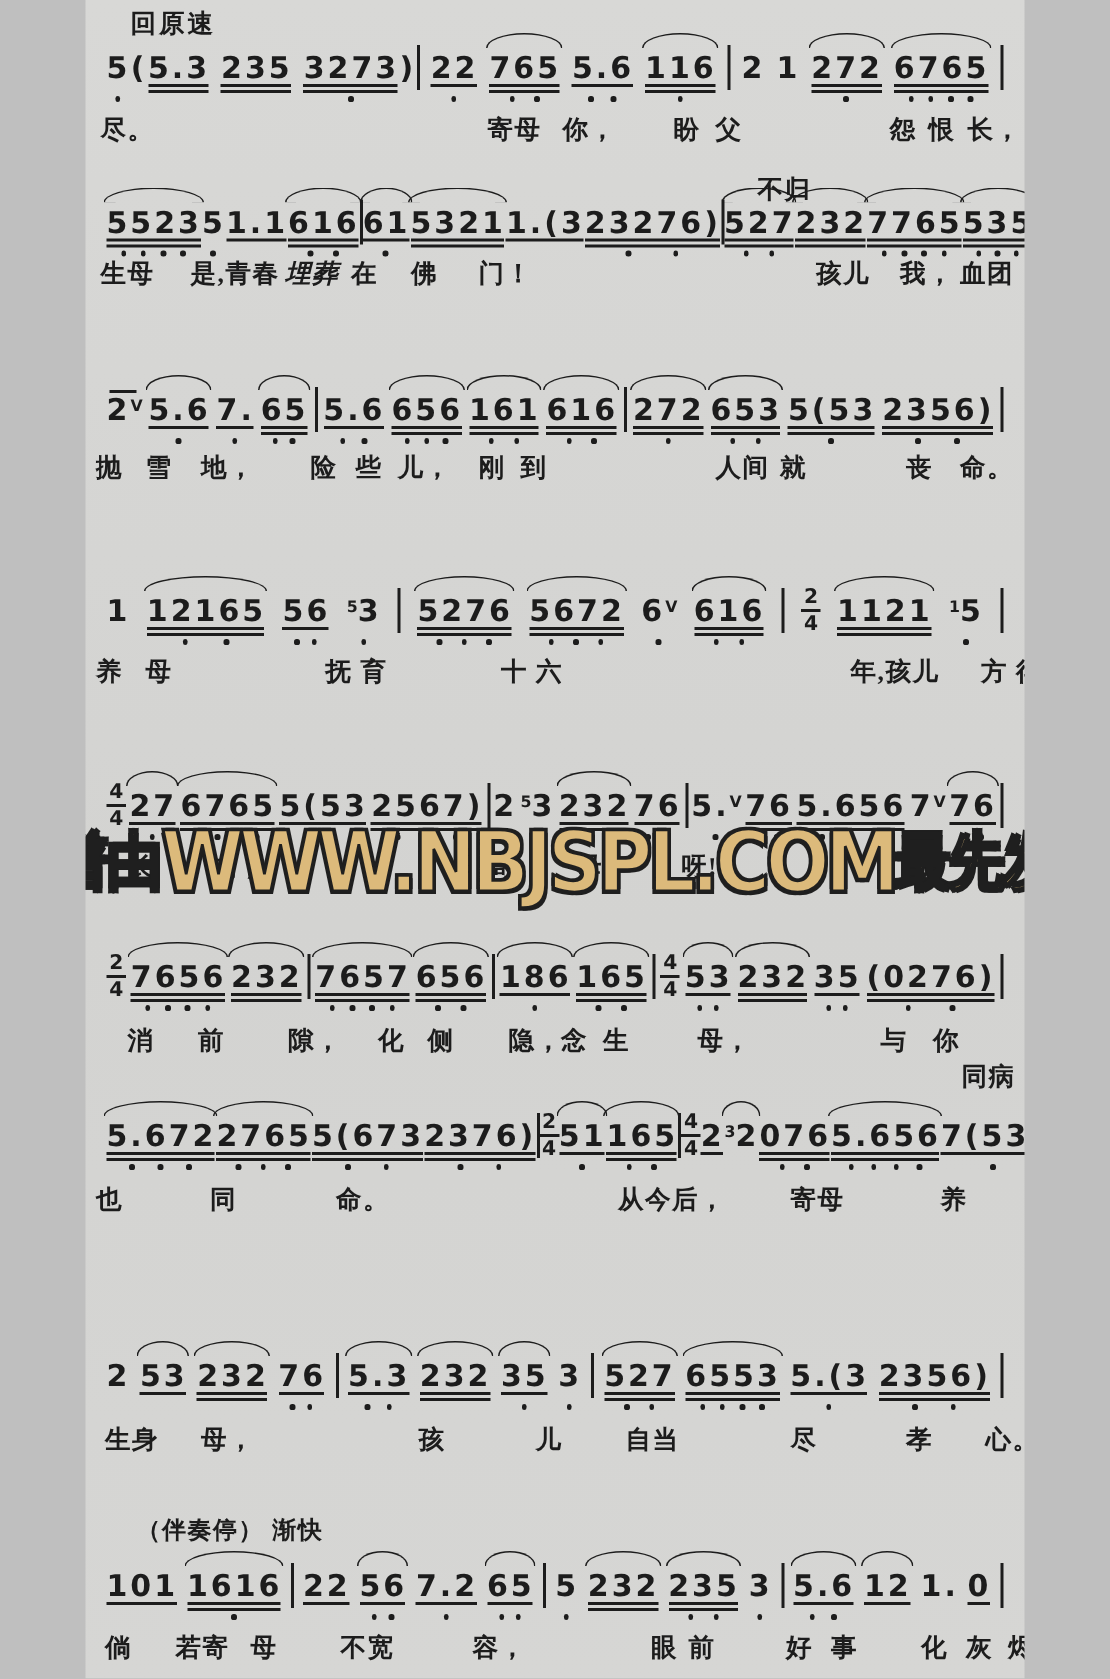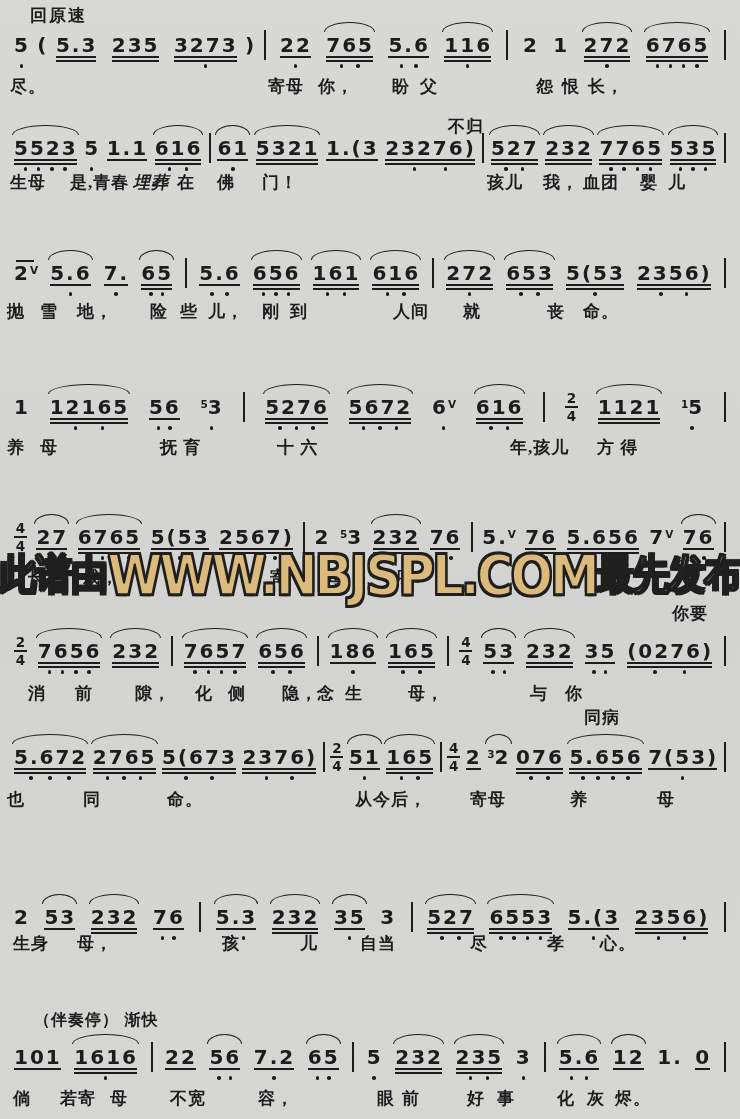--- a/index.html
+++ b/index.html
@@ -1,18 +1,18 @@
 <!DOCTYPE html>
 <html><head>
 <meta charset="utf-8">
 <style>
   html,body{margin:0;padding:0;background:#bfbfbf;}
   .page{
     position:relative;
-    width:740px;height:1119px;
+    width:626px;height:1119px;
     margin:0 auto;
     background:linear-gradient(180deg,#d8d8d6 0%,#d3d3d1 55%,#d6d6d4 100%);
     overflow:hidden;
     font-family:"DejaVu Sans",sans-serif;
     color:#1c1c1c;
   }
   .tempo{
     position:absolute;left:30px;top:4px;
     font-weight:bold;font-size:17px;letter-spacing:2px;
     font-family:"Liberation Sans","DejaVu Sans",sans-serif;
@@ -253,21 +253,21 @@
       </div>
       <div class="lyrics" style="top: 44px;">
         <span class="lyr" style="left: 7px;">抛</span>
         <span class="lyr" style="left: 40px;">雪</span>
         <span class="lyr" style="left: 77px;">地，</span>
         <span class="lyr" style="left: 150px;">险</span>
         <span class="lyr" style="left: 180px;">些</span>
         <span class="lyr" style="left: 208px;">儿，</span>
         <span class="lyr" style="left: 262px;">刚</span>
         <span class="lyr" style="left: 290px;">到</span>
-        <span class="lyr" style="left: 393px;">人间</span>
+        <span class="lyr" style="left: 420px;">人间</span>
         <span class="lyr" style="left: 463px;">就</span>
         <span class="lyr" style="left: 547px;">丧</span>
         <span class="lyr" style="left: 583px;">命。</span>
       </div>
     </div>
     <div class="system" style="top: 390px;">
       <div class="notes">
         <div class="grp"><span class="num">1</span></div>
         <div class="grp"><span class="num">12165</span><i class="ul u1"></i><i class="ul u2"></i><div class="dots">
             <i class="dot"></i>
@@ -549,21 +549,21 @@
           </div><i class="slur"></i></div>
         <div class="grp"><span class="num">5.(3</span><i class="ul u1"></i><div class="dots">
             <i class="dot"></i>
           </div></div>
         <div class="grp"><span class="num">2356)</span><i class="ul u1"></i><i class="ul u2"></i><div class="dots">
             <i class="dot"></i>
             <i class="dot"></i>
           </div></div>
         <div class="bar"></div>
       </div>
-      <div class="lyrics" style="top: 32px;">
+      <div class="lyrics" style="top: 48px;">
         <span class="lyr" style="left: 13px;">生身</span>
         <span class="lyr" style="left: 77px;">母，</span>
         <span class="lyr" style="left: 222px;">孩</span>
         <span class="lyr" style="left: 300px;">儿</span>
         <span class="lyr" style="left: 360px;">自当</span>
         <span class="lyr" style="left: 470px;">尽</span>
         <span class="lyr" style="left: 547px;">孝</span>
         <span class="lyr" style="left: 600px;">心。</span>
       </div>
     </div>

